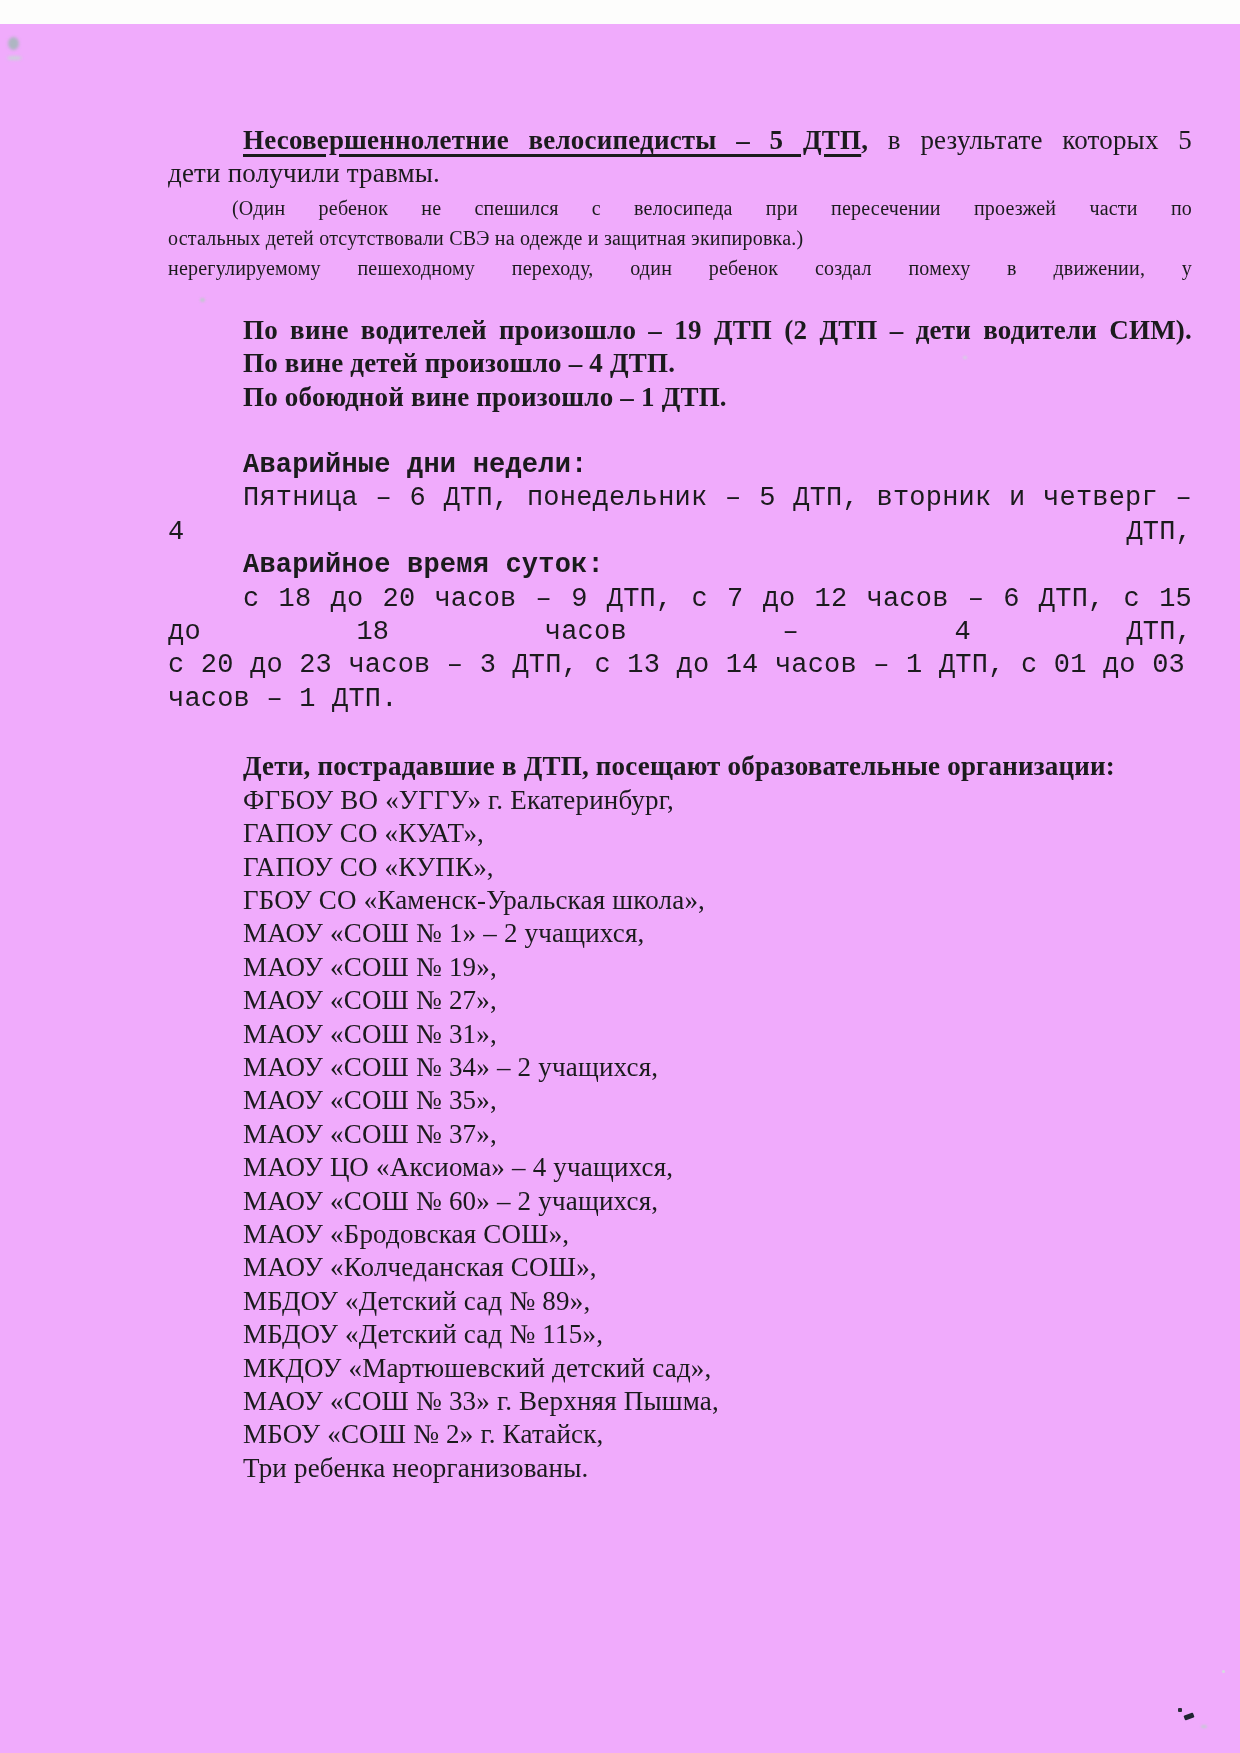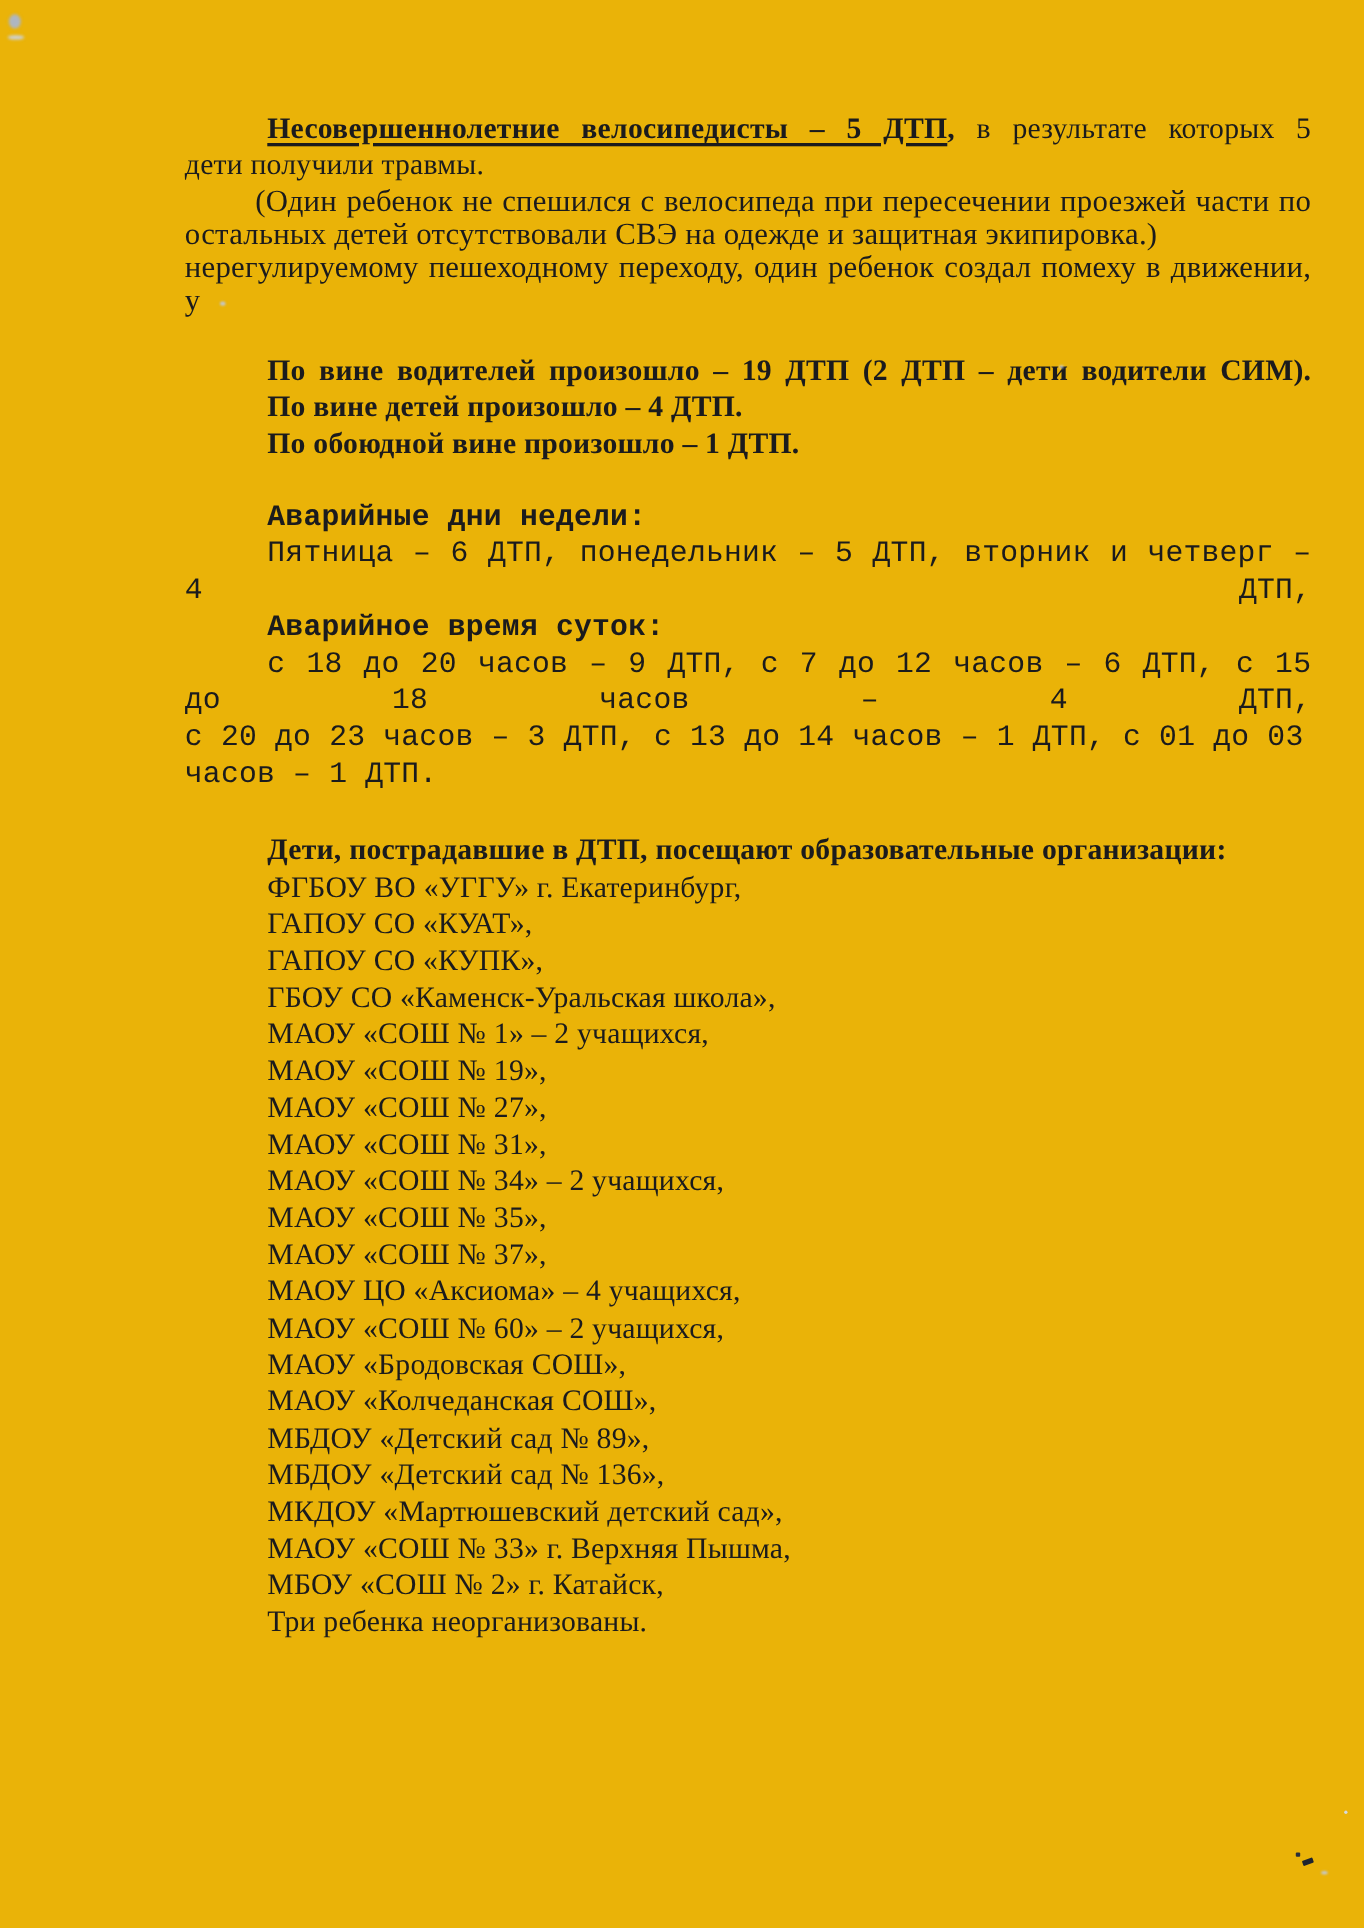--- a/index.html
+++ b/index.html
@@ -8,21 +8,22 @@
     width: 1240px;
     height: 1753px;
     background: #fdfdfc;
     overflow: hidden;
     font-family: "Liberation Serif", "DejaVu Serif", serif;
     color: #1b1b1d;
   }
   .page {
     position: absolute;
     inset: 0;
-    background: #eab308;
+    background: #f0abfc;
+    margin-top: 24px;
   }
   .content {
     position: absolute;
     left: 168px;
     top: 100px;
     width: 1024px;
   }
   .line {
     font-size: 27px;
     line-height: 33.4px;
@@ -34,21 +35,21 @@
     text-align: justify;
     text-align-last: justify;
   }
   .u {
     text-decoration: underline;
     text-decoration-thickness: 3px;
     text-underline-offset: 5px;
   }
   .note { margin-top: 2px; }
   .note .line {
-    font-size: 28px;
+    font-size: 20px;
     line-height: 30px;
   }
   .note .ind { text-indent: 64px; }
   .fault  { margin-top: 31px; }
   .daysec { margin-top: 35px; font-family: Liberation Mono, monospace; }
   .orgsec { margin-top: 34px; }
 
   
   .speck { position: absolute; }
   .sp-a { left: 8px;    top: 13px;   width: 11px; height: 13px; background: #aeb6c2; border-radius: 50%; filter: blur(1.5px); }
@@ -102,21 +103,21 @@
           <div class="line ind">МАОУ «СОШ № 27»,</div>
           <div class="line ind">МАОУ «СОШ № 31»,</div>
           <div class="line ind">МАОУ «СОШ № 34» – 2 учащихся,</div>
           <div class="line ind">МАОУ «СОШ № 35»,</div>
           <div class="line ind">МАОУ «СОШ № 37»,</div>
           <div class="line ind">МАОУ ЦО «Аксиома» – 4 учащихся,</div>
           <div class="line ind">МАОУ «СОШ № 60» – 2 учащихся,</div>
           <div class="line ind">МАОУ «Бродовская СОШ»,</div>
           <div class="line ind">МАОУ «Колчеданская СОШ»,</div>
           <div class="line ind">МБДОУ «Детский сад № 89»,</div>
-          <div class="line ind">МБДОУ «Детский сад № 136»,</div>
+          <div class="line ind">МБДОУ «Детский сад № 115»,</div>
           <div class="line ind">МКДОУ «Мартюшевский детский сад»,</div>
           <div class="line ind">МАОУ «СОШ № 33» г. Верхняя Пышма,</div>
           <div class="line ind">МБОУ «СОШ № 2» г. Катайск,</div>
           <div class="line ind">Три ребенка неорганизованы.</div>
         </div>
     </div>
 
   </div>
 
   <div class="speck sp-a"></div>

